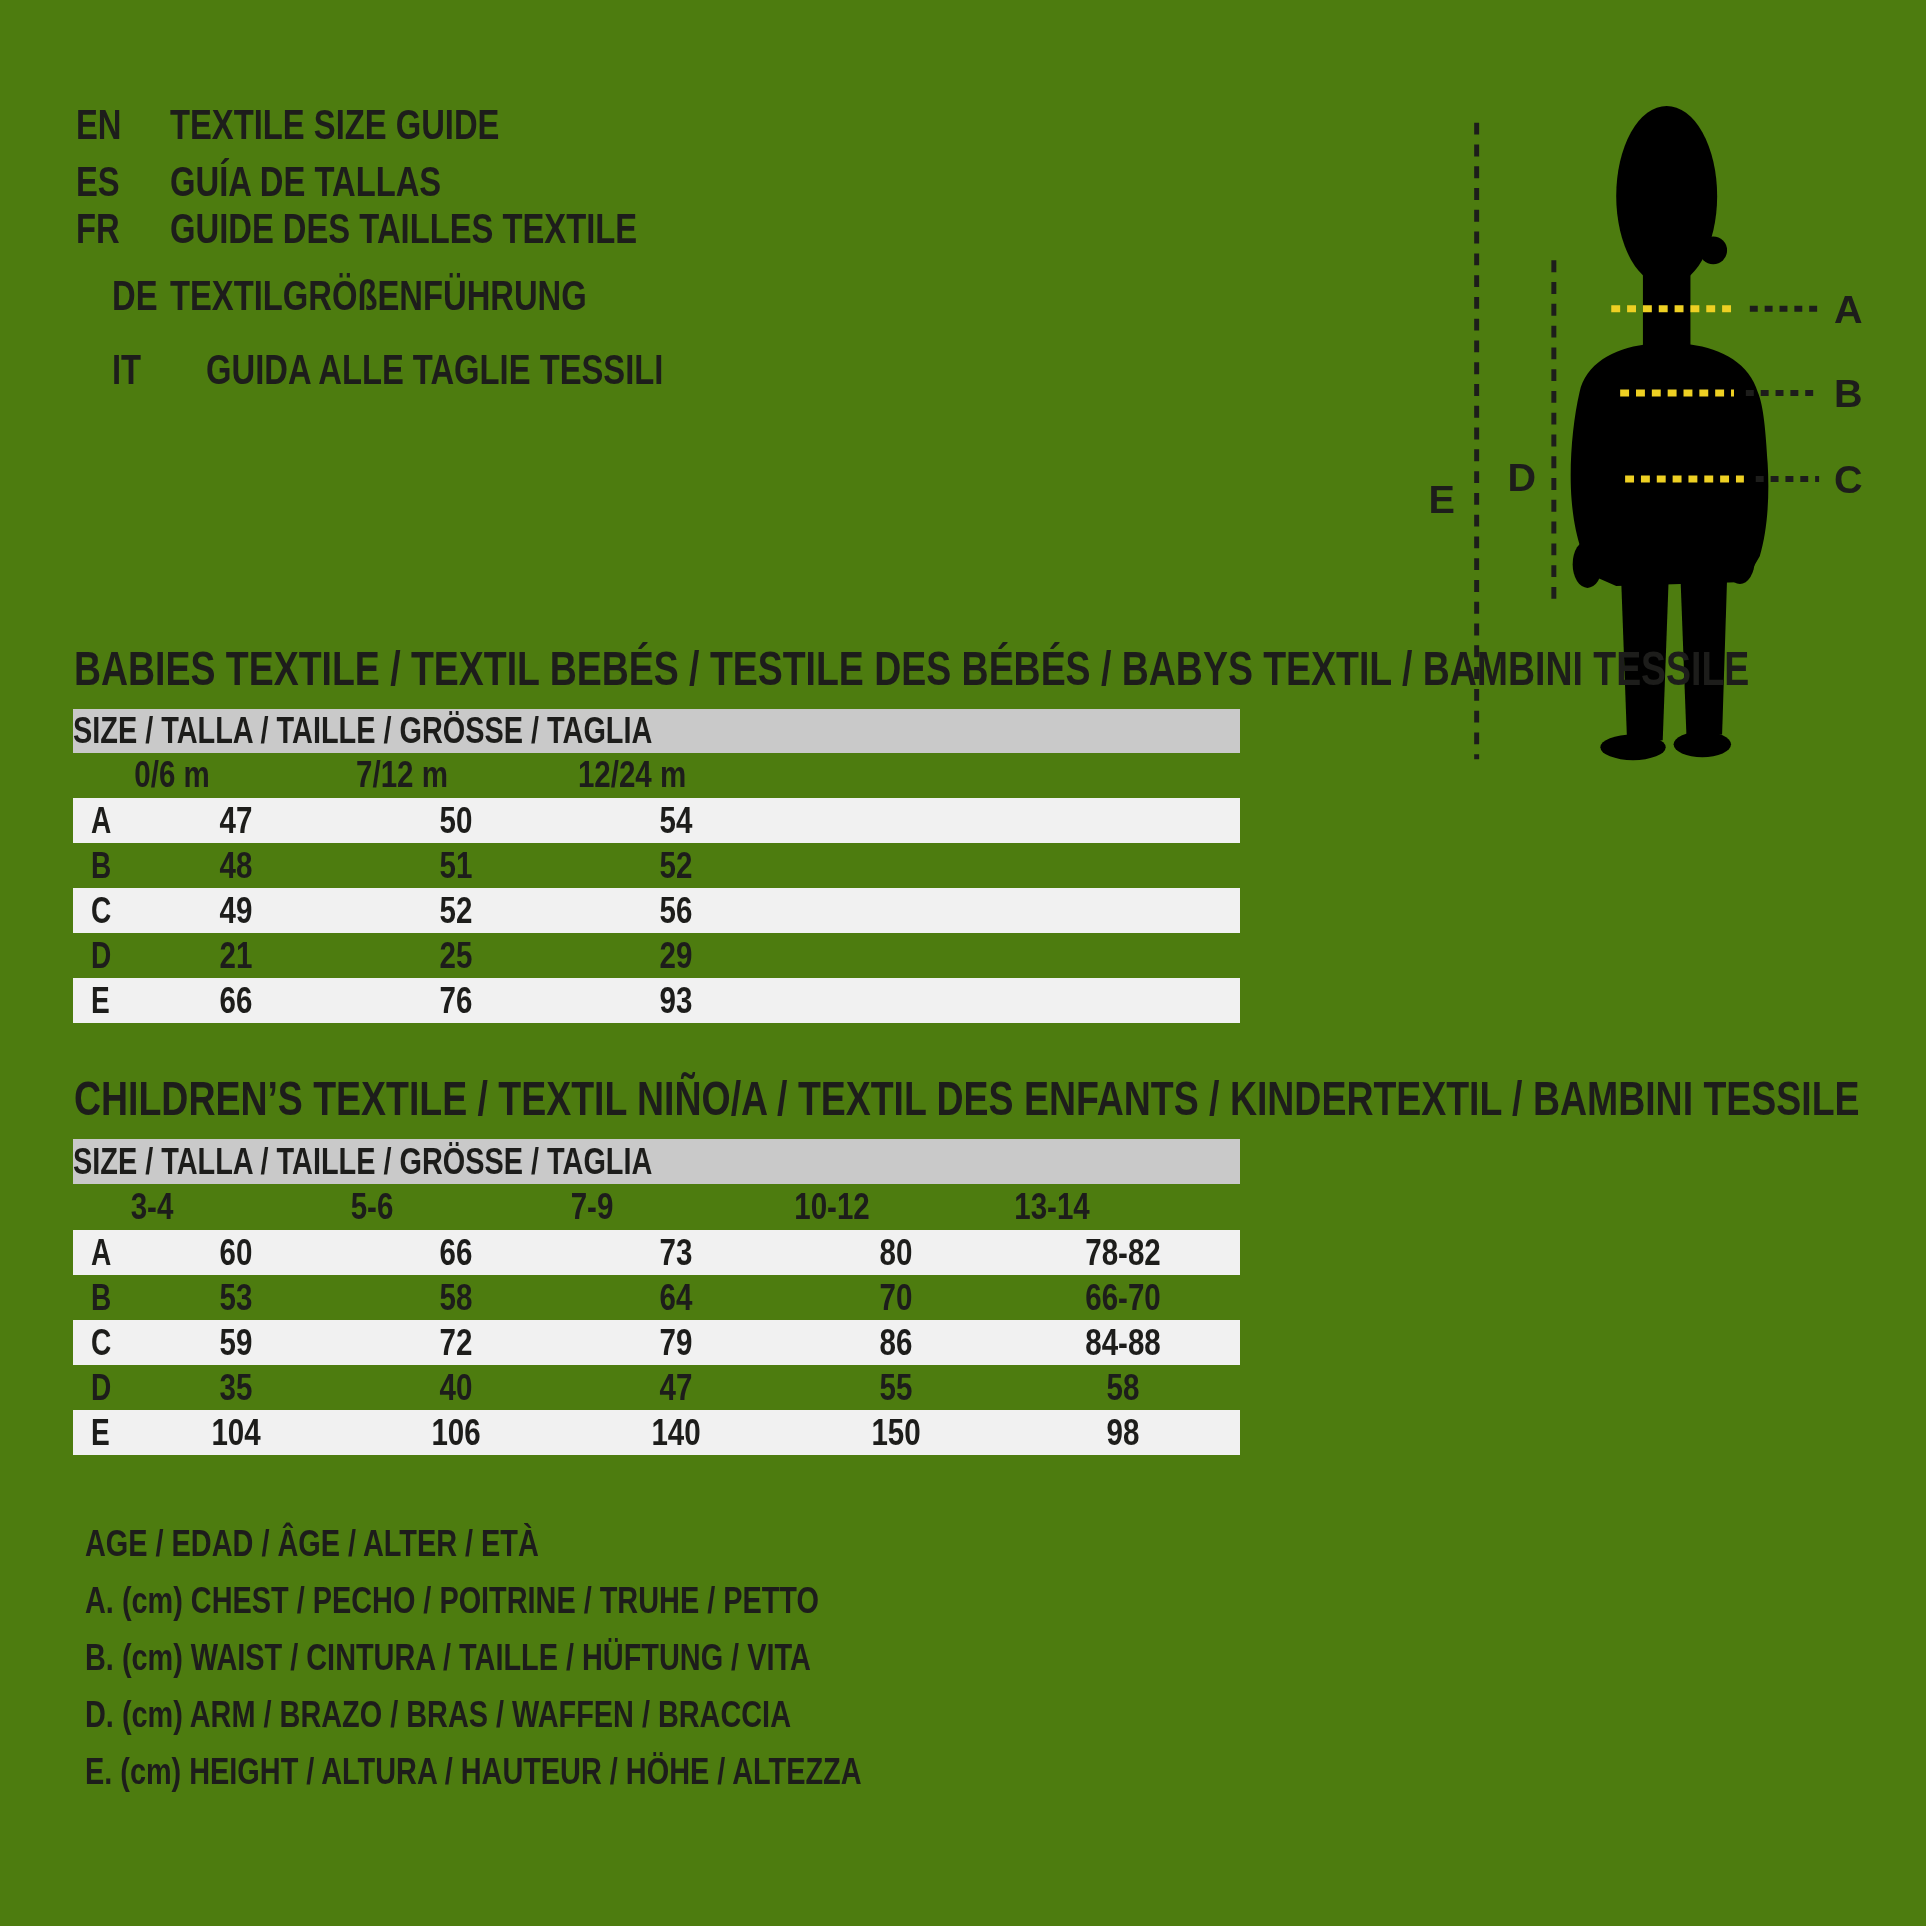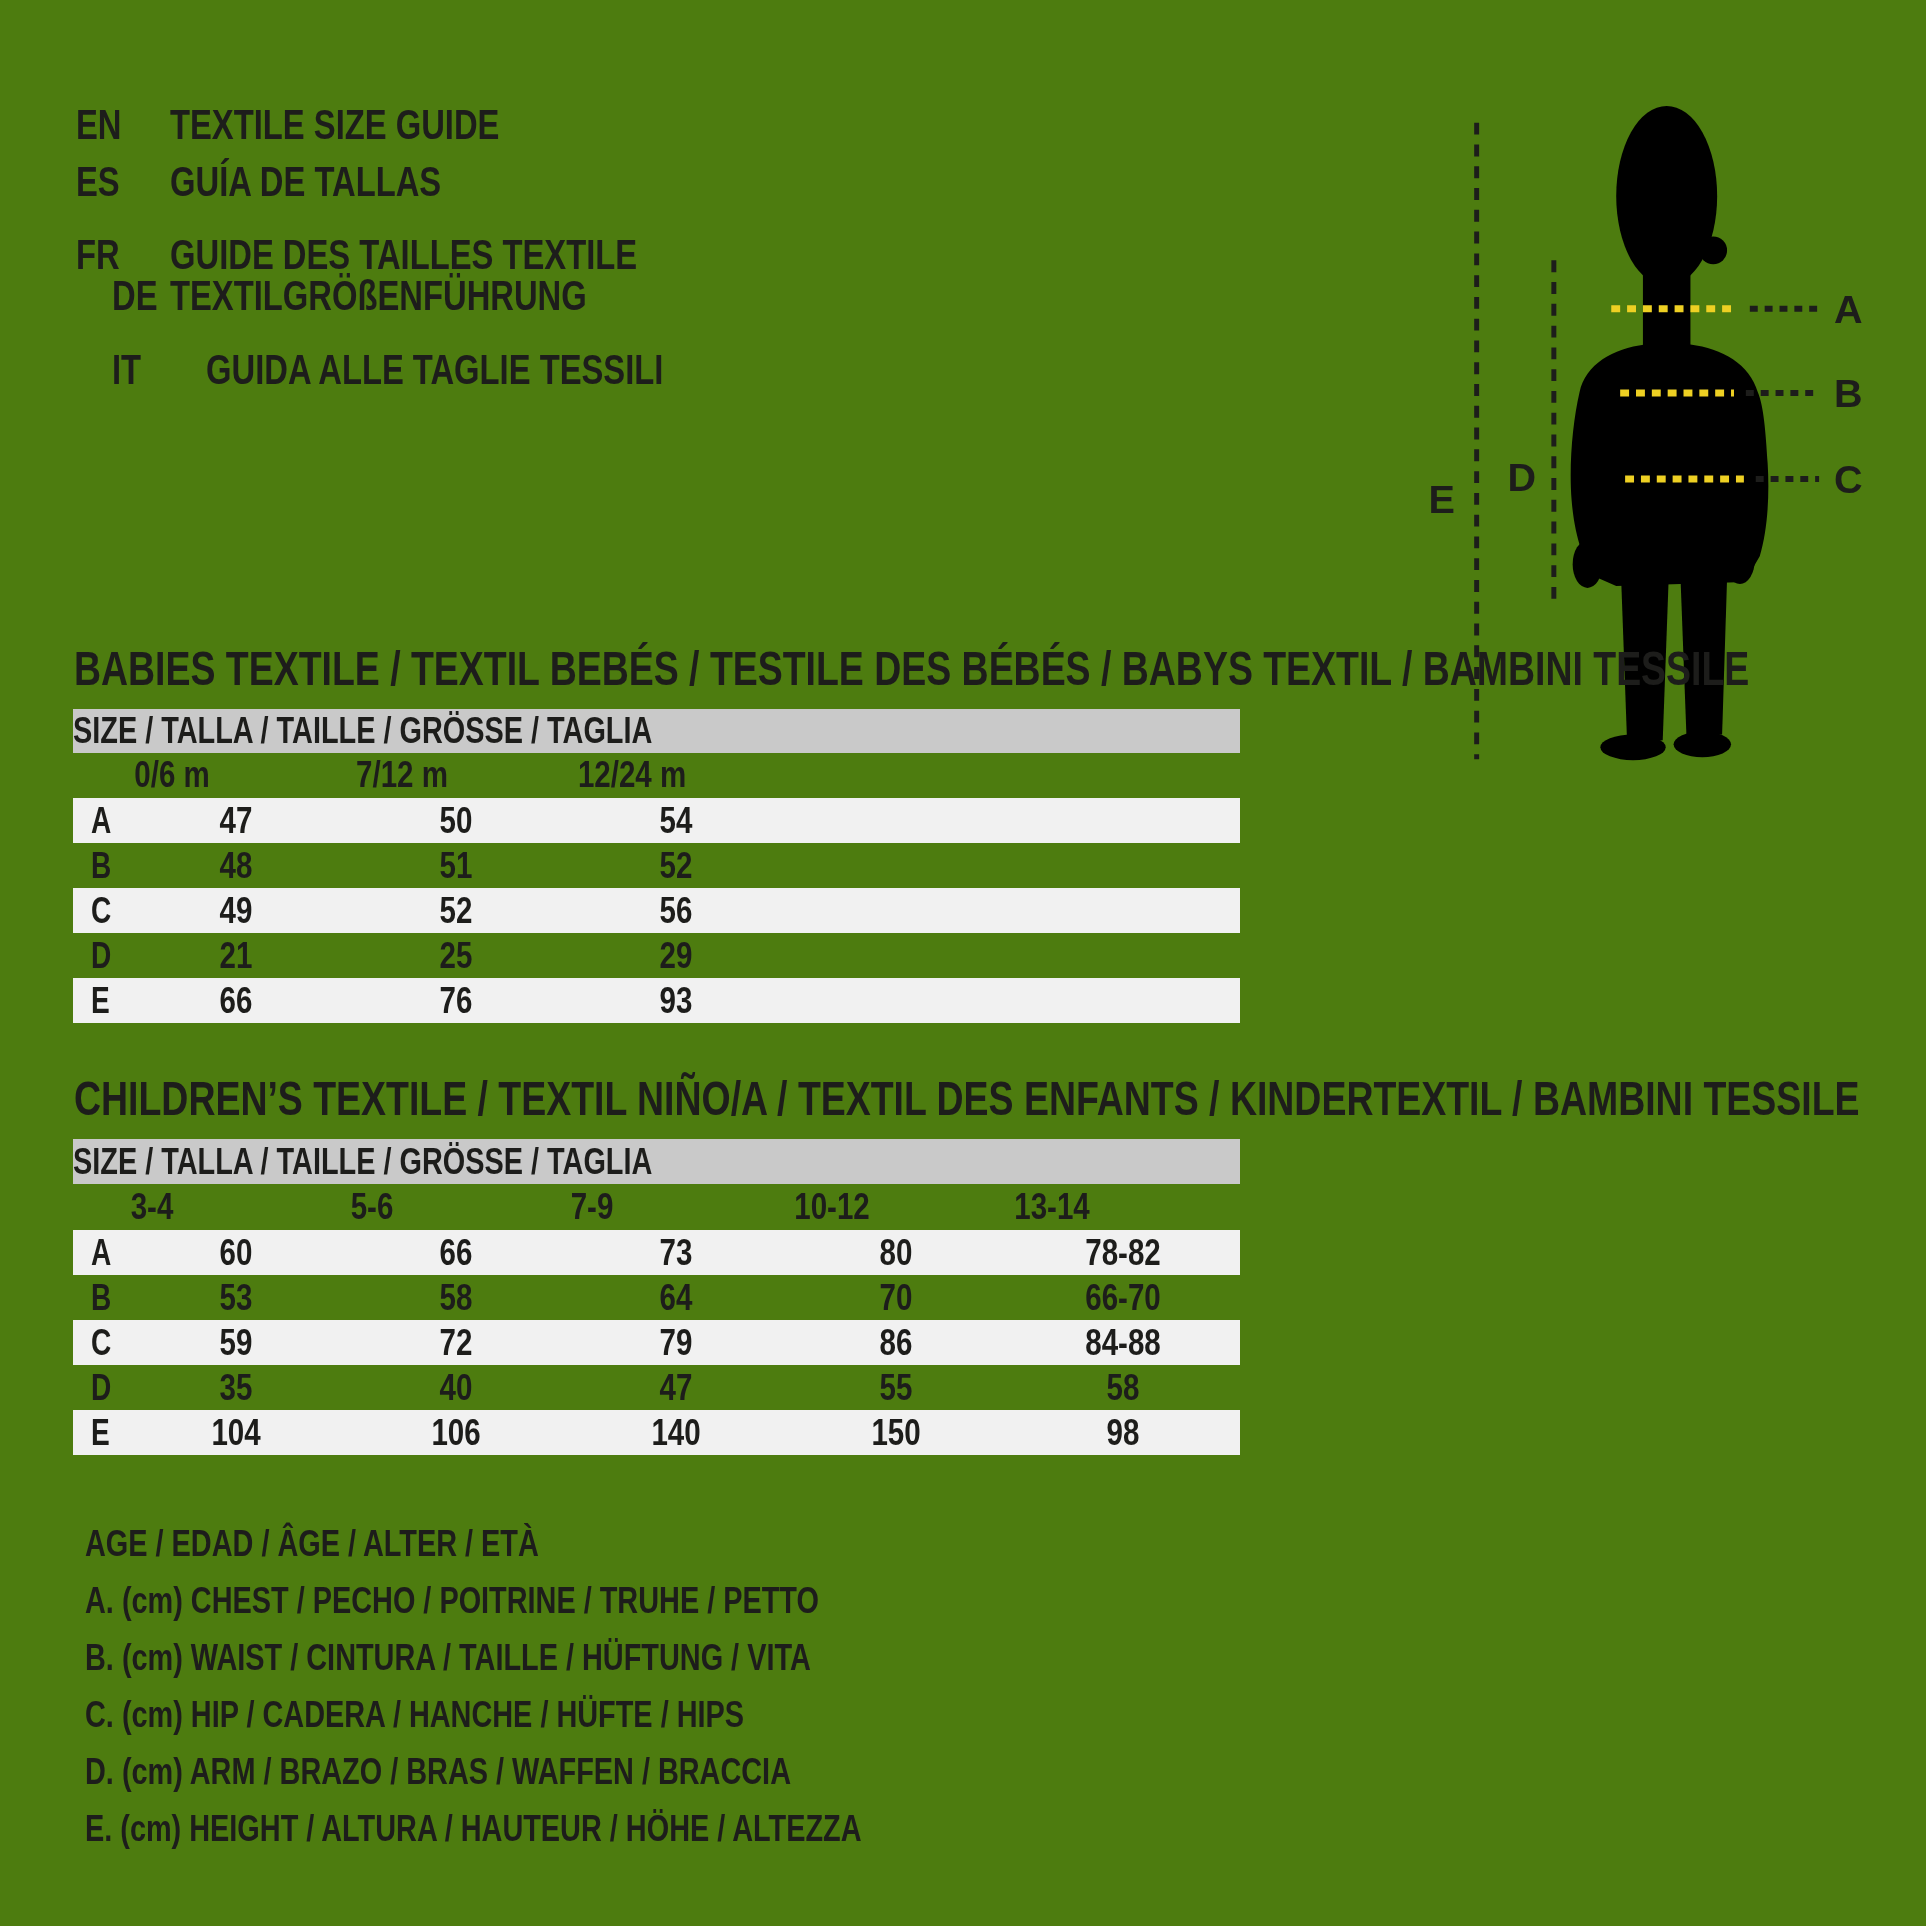--- a/index.html
+++ b/index.html
@@ -41,21 +41,21 @@
 
   <div>
     <div class="lang-row" style="top:102px;">
       <span class="lang-code"><span class="cx">EN</span></span>
       <span><span class="cx">TEXTILE SIZE GUIDE</span></span>
     </div>
     <div class="lang-row" style="top:159px;">
       <span class="lang-code"><span class="cx">ES</span></span>
       <span><span class="cx">GUÍA DE TALLAS</span></span>
     </div>
-    <div class="lang-row" style="top:232px;">
+    <div class="lang-row" style="top:206px;">
       <span class="lang-code"><span class="cx">FR</span></span>
       <span><span class="cx">GUIDE DES TAILLES TEXTILE</span></span>
     </div>
     <div class="lang-row" style="top:273px;text-align:right;">
       <span class="lang-code"><span class="cx">DE</span></span>
       <span><span class="cx">TEXTILGRÖßENFÜHRUNG</span></span>
     </div>
     <div class="lang-row" style="top:347px;margin-left:36px;">
       <span class="lang-code"><span class="cx">IT</span></span>
       <span><span class="cx">GUIDA ALLE TAGLIE TESSILI</span></span>
@@ -235,23 +235,20 @@
     <div class="legend-line">
         <span class="cx">AGE / EDAD / ÂGE / ALTER / ETÀ</span>
       </div>
     <div class="legend-line">
         <span class="cx">A. (cm) CHEST / PECHO / POITRINE / TRUHE / PETTO</span>
       </div>
     <div class="legend-line">
         <span class="cx">B. (cm) WAIST / CINTURA / TAILLE / HÜFTUNG / VITA</span>
       </div>
     <div class="legend-line">
-        <span class="cx">C. (cm) HIP / CADERA / HANCHE / HÜFTE / HIPS</span>
-      </div>
-    <div class="legend-line">
         <span class="cx">D. (cm) ARM / BRAZO / BRAS / WAFFEN / BRACCIA</span>
       </div>
     <div class="legend-line">
         <span class="cx">E. (cm) HEIGHT / ALTURA / HAUTEUR / HÖHE / ALTEZZA</span>
       </div>
   </div>
 
 </div>
 
 

